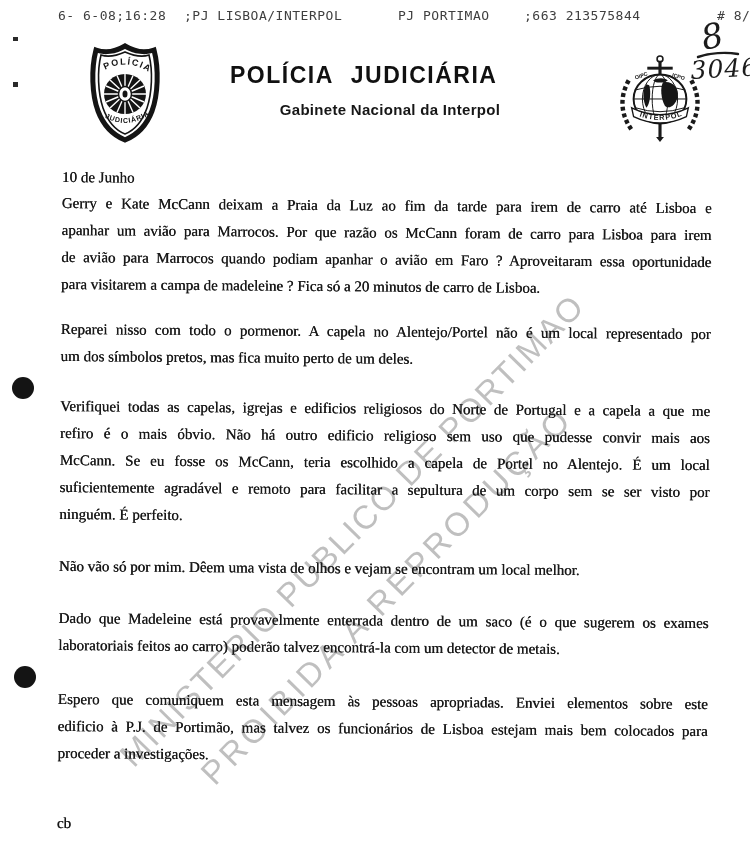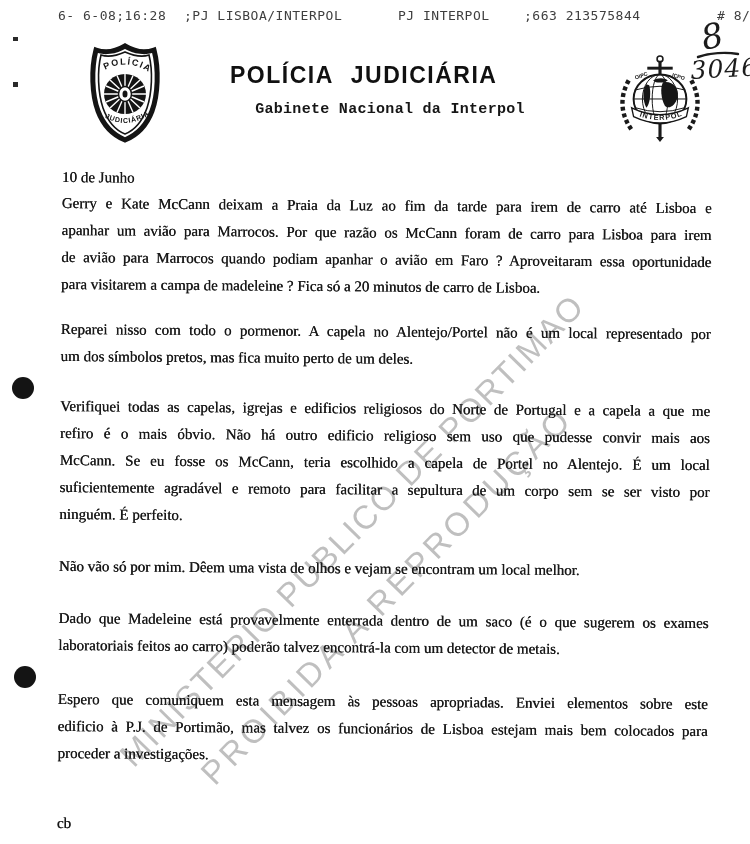--- a/index.html
+++ b/index.html
@@ -7,21 +7,21 @@
         font-family:"Liberation Serif",serif;color:#191919;}
   
   .faxhdr span{position:absolute;top:8px;font-family:"DejaVu Sans Mono",monospace;
         font-size:13px;color:#3f3f3f;letter-spacing:.5px;white-space:nowrap;}
   #fx-dt{left:58px;} #fx-from{left:152px;margin-left:32px;} #fx-to{left:398px;} #fx-ph{left:524px;} #fx-pg{left:672px;margin-left:45px;}
   
   .lh-title{position:absolute;left:230px;top:62px;width:320px;
         font-family:"Liberation Sans",sans-serif;font-weight:bold;font-size:23px;
         letter-spacing:1.5px;word-spacing:10px;color:#111;}
   .lh-sub{position:absolute;left:230px;top:101px;width:320px;text-align:center;
-        font-family:Liberation Mono, monospace;font-weight:bold;font-size:15px;
+        font-family:Liberation Sans, sans-serif;font-weight:bold;font-size:15px;
         letter-spacing:.3px;color:#161616;}
   .pj-badge{position:absolute;left:85px;top:42px;}
   .int-emb{position:absolute;left:616px;top:52px;}
   .hw{position:absolute;left:688px;top:16px;}
   
   .wm{position:absolute;font-family:"Liberation Sans",sans-serif;color:rgba(95,95,95,.40);
         white-space:nowrap;transform-origin:0 50%;transform:rotate(-45.5deg);z-index:1;}
   #wm1{left:126px;top:742px;font-size:33px;letter-spacing:2px;}
   #wm2{left:207px;top:760px;font-size:33px;letter-spacing:4px;}
   
@@ -42,21 +42,21 @@
   #fl2{left:13px;top:82px;width:5px;height:5px;}
 </style>
 </head>
 <body>
 
 <div class="page">
 
   <div class="faxhdr">
     <span id="fx-dt">6- 6-08;16:28</span>
     <span id="fx-from">;PJ LISBOA/INTERPOL</span>
-    <span id="fx-to">PJ INTERPOL</span>
+    <span id="fx-to">PJ PORTIMAO</span>
     <span id="fx-ph">;663 213575844</span>
     <span id="fx-pg">#  8/ 13</span>
   </div>
 
   <div class="wm" id="wm1">MINISTERIO PUBLICO DE PORTIMAO</div>
   <div class="wm" id="wm2">PROIBIDA A REPRODUÇÃO</div>
 
   <svg class="pj-badge" width="80" height="102" viewBox="0 0 80 102">
     <path d="M40,4 C50,10 61,11 69,8 C74,27 73,53 67,69 C61,85 52,93 40,98 C28,93 19,85 13,69 C7,53 6,27 11,8 C19,11 30,10 40,4 Z" fill="#ffffff" stroke="#141414" stroke-width="5"></path>
     <path d="M40,10 C49,14 58,15 64,13 C68,29 67,51 62,66 C57,80 50,88 40,92 C30,88 23,80 18,66 C13,51 12,29 16,13 C22,15 31,14 40,10 Z" fill="none" stroke="#141414" stroke-width="1.6"></path>

